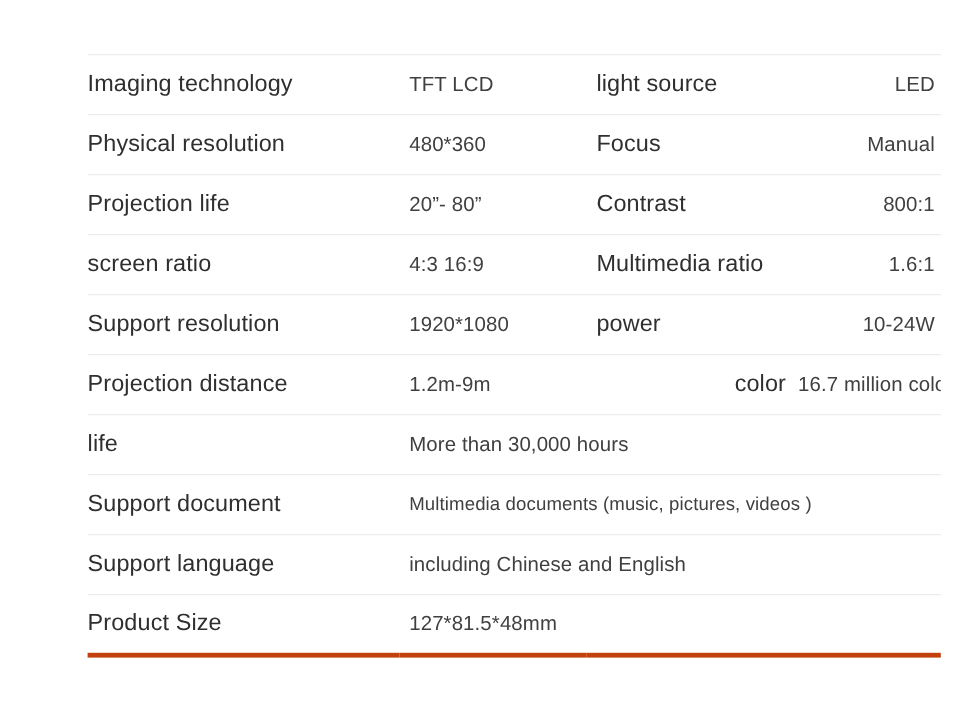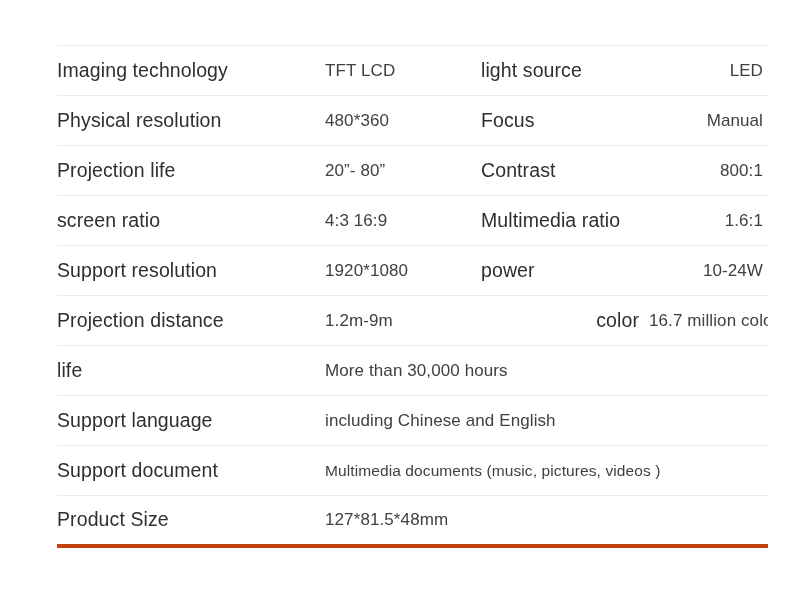--- a/index.html
+++ b/index.html
@@ -18,21 +18,21 @@
 
   #spec-sheet {
     position: relative;
     width: 800px;
     height: 597px;
     background: #ffffff;
   }
 
   .spec-table {
     position: absolute;
-    left: 57px;
+    left: 73px;
     top: 45px;
     width: 690px;
     border-collapse: collapse;
     table-layout: fixed;
   }
 
   .spec-row {
     height: 50px;
   }
 
@@ -127,27 +127,27 @@
         <td class="label-cell col-label-right" style="width:88px;text-align:right;">color</td>
         <td class="value-cell col-value-right value-inline" style="width:194px;">16.7 million colors</td>
       </tr>
 
       <tr class="spec-row">
         <td class="label-cell col-label-full">life</td>
         <td class="value-cell col-value-full" colspan="3">More than 30,000 hours</td>
       </tr>
 
       <tr class="spec-row">
-        <td class="label-cell col-label-full">Support language</td>
-        <td class="value-cell col-value-full" colspan="3">including Chinese and English</td>
+        <td class="label-cell col-label-full">Support document</td>
+        <td class="value-cell col-value-full" colspan="3" style="font-size:15.5px;">Multimedia documents (music, pictures, videos )</td>
       </tr>
 
       <tr class="spec-row">
-        <td class="label-cell col-label-full">Support document</td>
-        <td class="value-cell col-value-full" colspan="3" style="font-size:15.5px;">Multimedia documents (music, pictures, videos )</td>
+        <td class="label-cell col-label-full">Support language</td>
+        <td class="value-cell col-value-full" colspan="3">including Chinese and English</td>
       </tr>
 
       <tr class="spec-row">
         <td class="label-cell col-label-full">Product Size</td>
         <td class="value-cell col-value-full" colspan="3">127*81.5*48mm</td>
       </tr>
 
     </tbody>
   </table>
 

